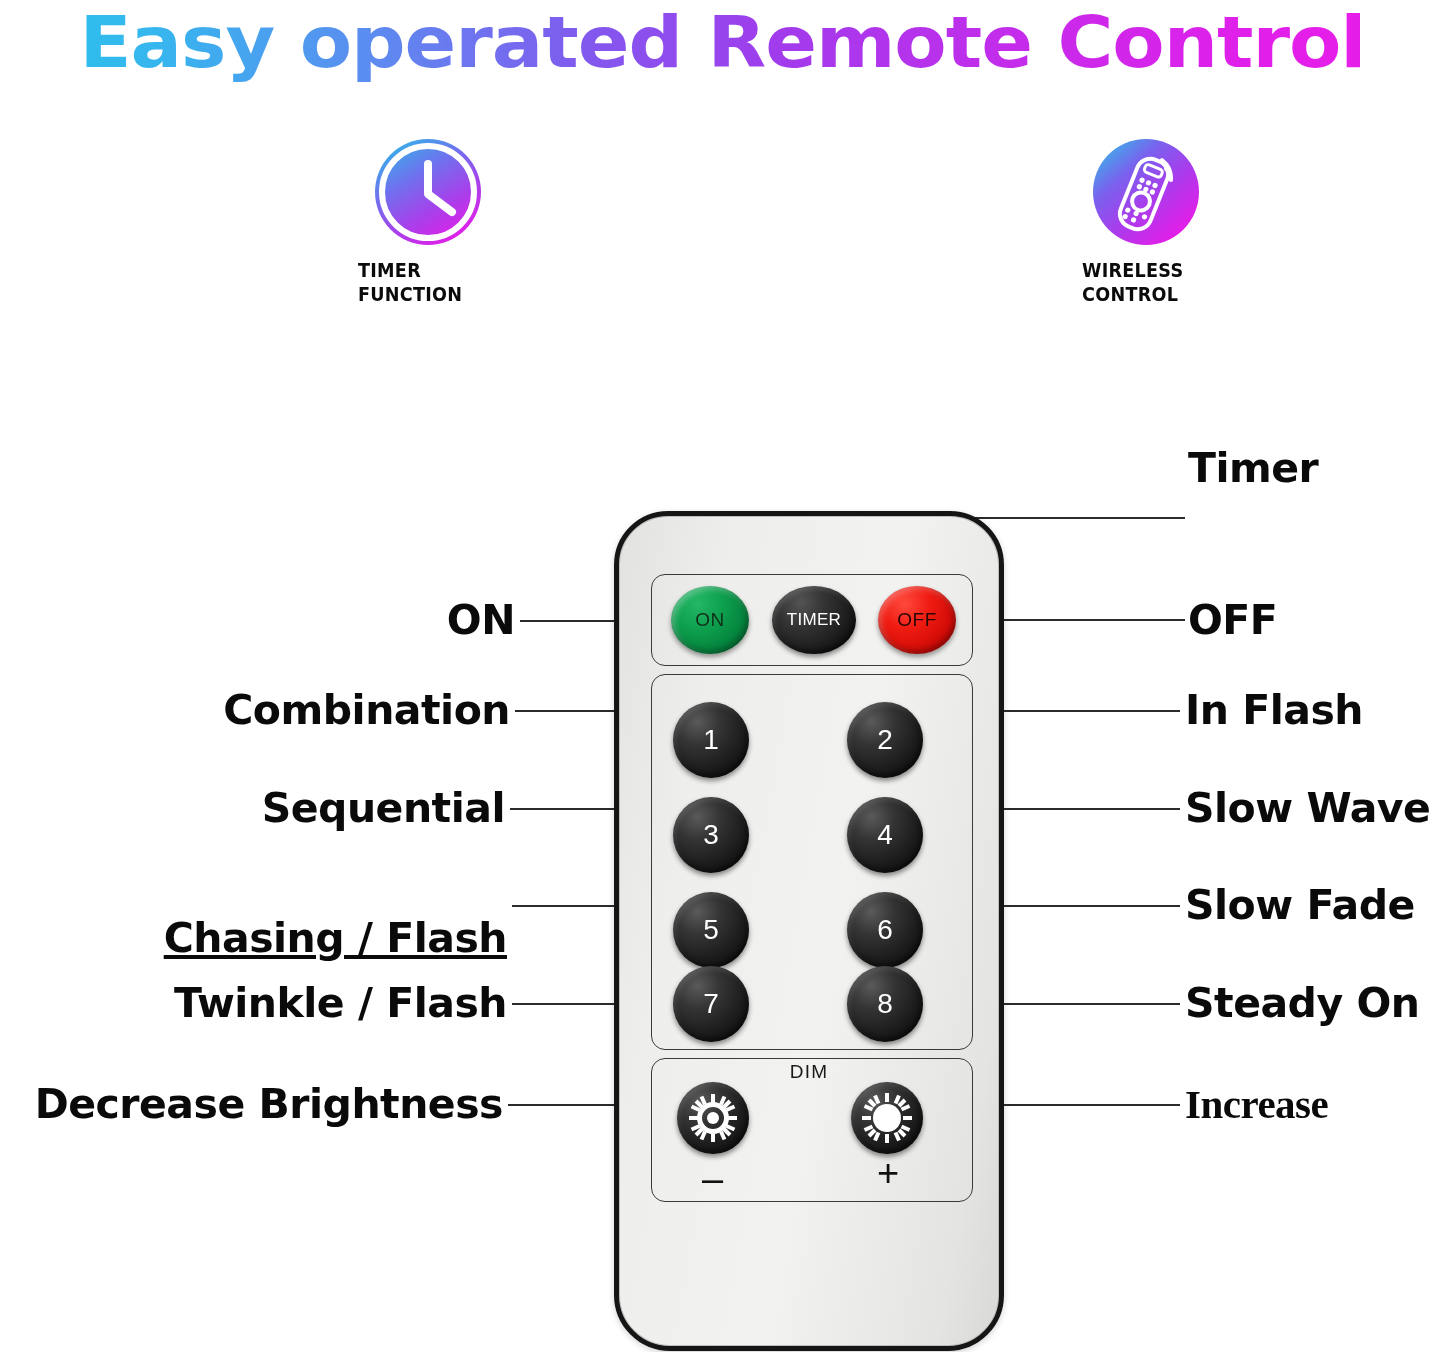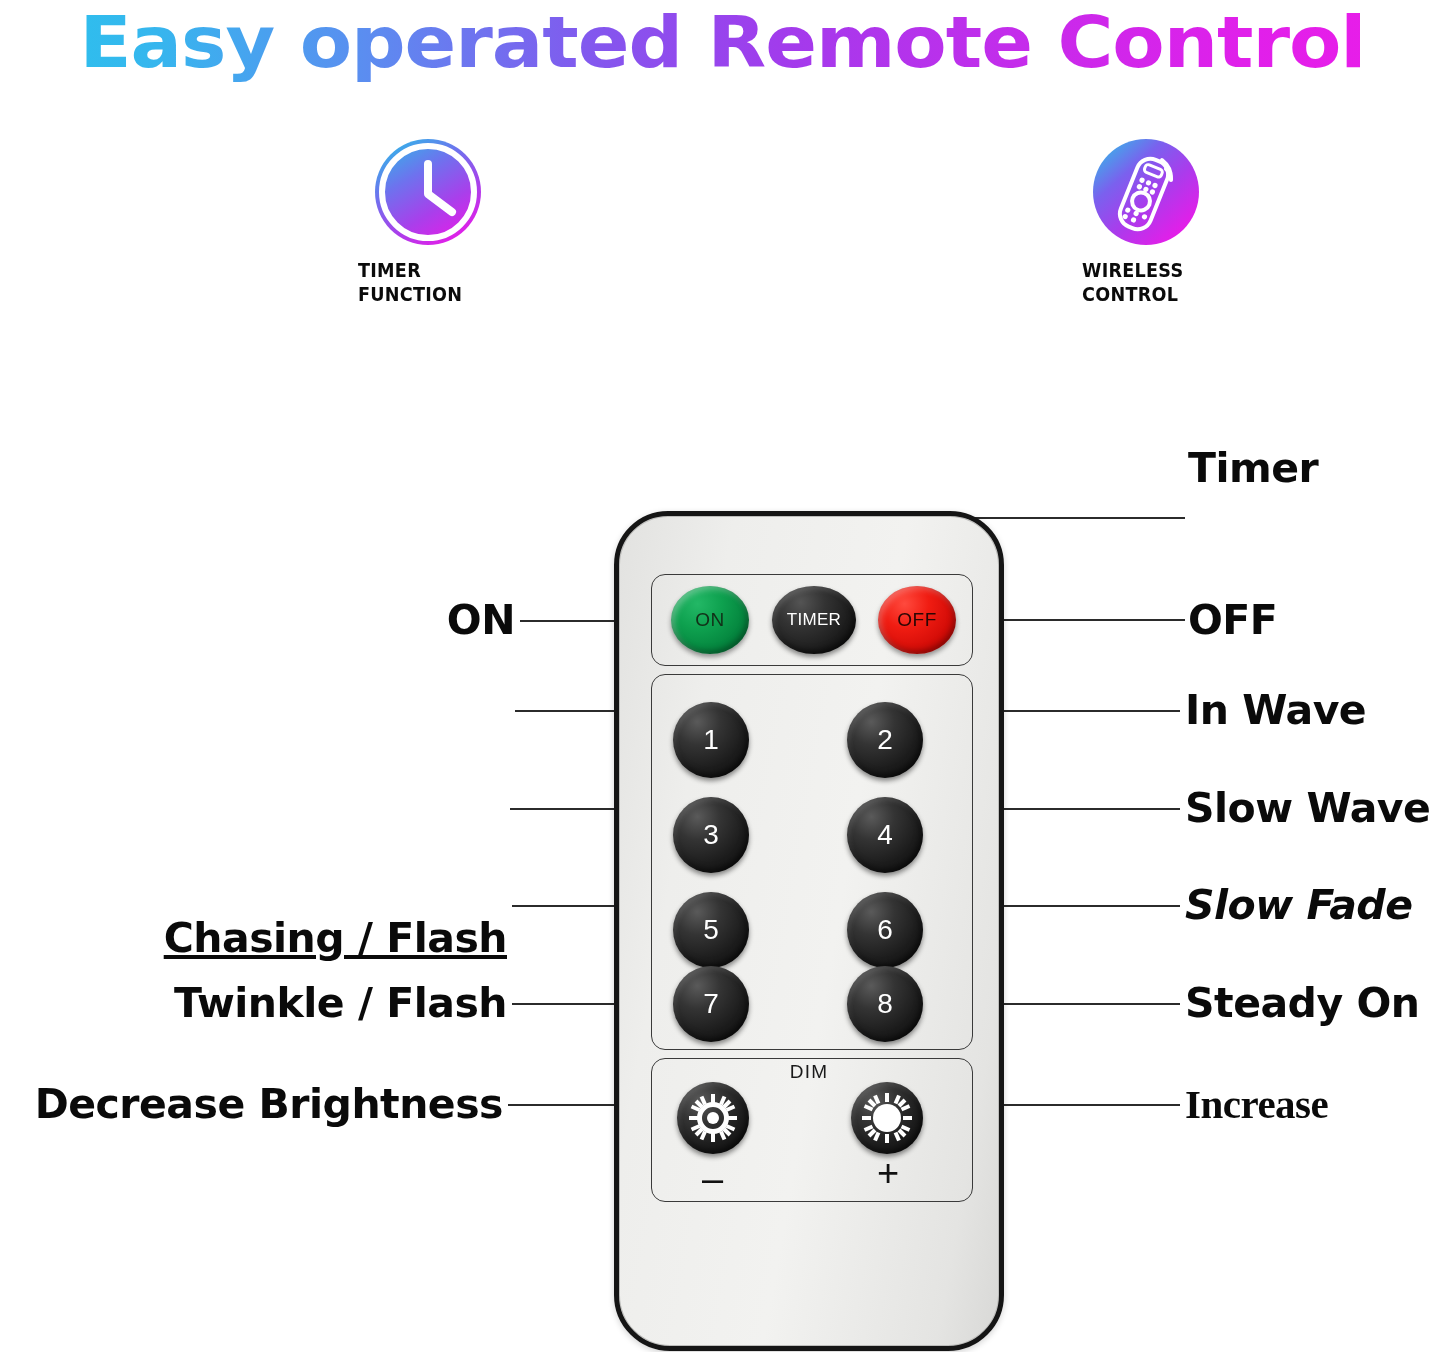--- a/index.html
+++ b/index.html
@@ -315,25 +315,27 @@
         </g>
         <circle cx="28" cy="28" r="14" fill="#ffffff"></circle>
       </svg>
     </div>
 
     <div class="dim-sign" id="dim-minus">–</div>
     <div class="dim-sign" id="dim-plus">+</div>
   </div>
 
   <div class="callout left" style="right:930px; top:596px;">ON</div>
+  <div class="callout left" style="right:935px; top:686px;">Combination</div>
+  <div class="callout left" style="right:940px; top:784px;">Sequential</div>
   <div class="callout left" style="right:938px; top:914px;text-decoration:underline;">Chasing / Flash</div>
   <div class="callout left" style="right:938px; top:979px;">Twinkle / Flash</div>
   <div class="callout left" style="right:942px; top:1080px;">Decrease Brightness</div>
 
   <div class="callout right" style="left:1188px; top:444px;">Timer</div>
   <div class="callout right" style="left:1188px; top:596px;">OFF</div>
-  <div class="callout right" style="left:1185px; top:686px;">In Wave</div>
+  <div class="callout right" style="left:1185px; top:686px;">In Flash</div>
   <div class="callout right" style="left:1185px; top:784px;">Slow Wave</div>
-  <div class="callout right" style="left:1185px; top:881px;font-style:italic;">Slow Fade</div>
+  <div class="callout right" style="left:1185px; top:881px;">Slow Fade</div>
   <div class="callout right" style="left:1185px; top:979px;">Steady On</div>
   <div class="callout right" style="left:1185px; top:1080px;font-family:Liberation Serif, serif;">Increase</div>
 
 </div>
 
 </body></html>

